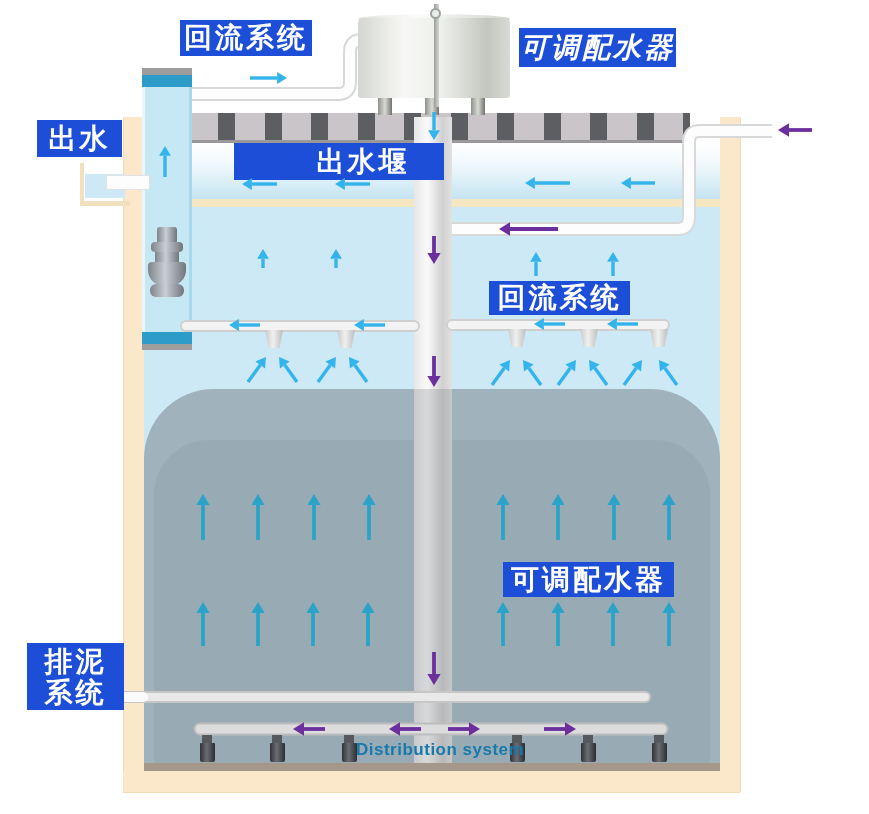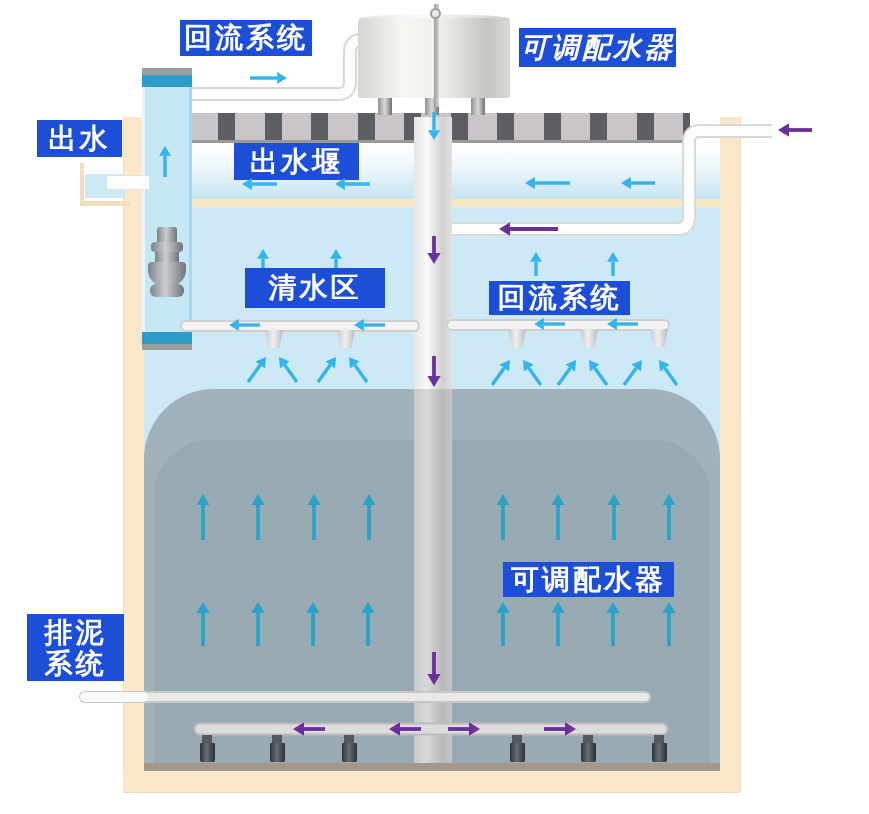--- a/index.html
+++ b/index.html
@@ -200,28 +200,28 @@
       <div class="nozzle-body" style="left: 509.5px;"></div>
       <div class="nozzle-stem" style="left: 583px;"></div>
       <div class="nozzle-body" style="left: 580.5px;"></div>
       <div class="nozzle-stem" style="left: 654px;"></div>
       <div class="nozzle-body" style="left: 651.5px;"></div>
     </div>
 
   <div class="lbl" style="left:180px;top:20px;width:132px;height:36px;">回流系统</div>
   <div class="lbl" style="left:519px;top:28px;width:157px;height:39px;font-style:italic;">可调配水器</div>
   <div class="lbl" style="left:37px;top:120px;width:85px;height:37px;">出水</div>
-  <div class="lbl" style="left:234px;top:143px;width:125px;height:37px;">出水堰</div>
-  <div class="lbl" style="left:245px;top:268px;width:140px;height:40px;">清水区</div>
+  <div class="lbl" style="left:234px;top:143px;width:162px;height:37px;padding-left:48px;">出水堰</div>
   <div class="lbl" style="left:489px;top:281px;width:141px;height:34px;">回流系统</div>
   <div class="lbl" style="left:503px;top:562px;width:171px;height:35px;">可调配水器</div>
-  <div class="lbl lbl2" style="left:27px;top:614px;width:97px;height:67px;justify-content:center;">
+  <div class="lbl lbl2" style="left:27px;top:643px;width:97px;height:67px;justify-content:center;">
     <span>排泥</span>
     <span>系统</span>
   </div>
+  <div class="en-text">Distribution system</div>
 
   <svg class="layer" id="arrow-svg" width="869" height="814">
       <line x1="250" y1="78" x2="277.14" y2="78" stroke="#33B4EC" stroke-width="3.4"></line>
       <polygon points="287,78 277.14,83.95 277.14,72.05" fill="#33B4EC"></polygon>
       <line x1="165" y1="177" x2="165" y2="155.86" stroke="#33B4EC" stroke-width="3.4"></line>
       <polygon points="165,146 170.95,155.86 159.05,155.86" fill="#33B4EC"></polygon>
       <line x1="277" y1="184" x2="251.86" y2="184" stroke="#33B4EC" stroke-width="3.4"></line>
       <polygon points="242,184 251.86,178.05 251.86,189.95" fill="#33B4EC"></polygon>
       <line x1="370" y1="184" x2="344.86" y2="184" stroke="#33B4EC" stroke-width="3.4"></line>
       <polygon points="335,184 344.86,178.05 344.86,189.95" fill="#33B4EC"></polygon>

